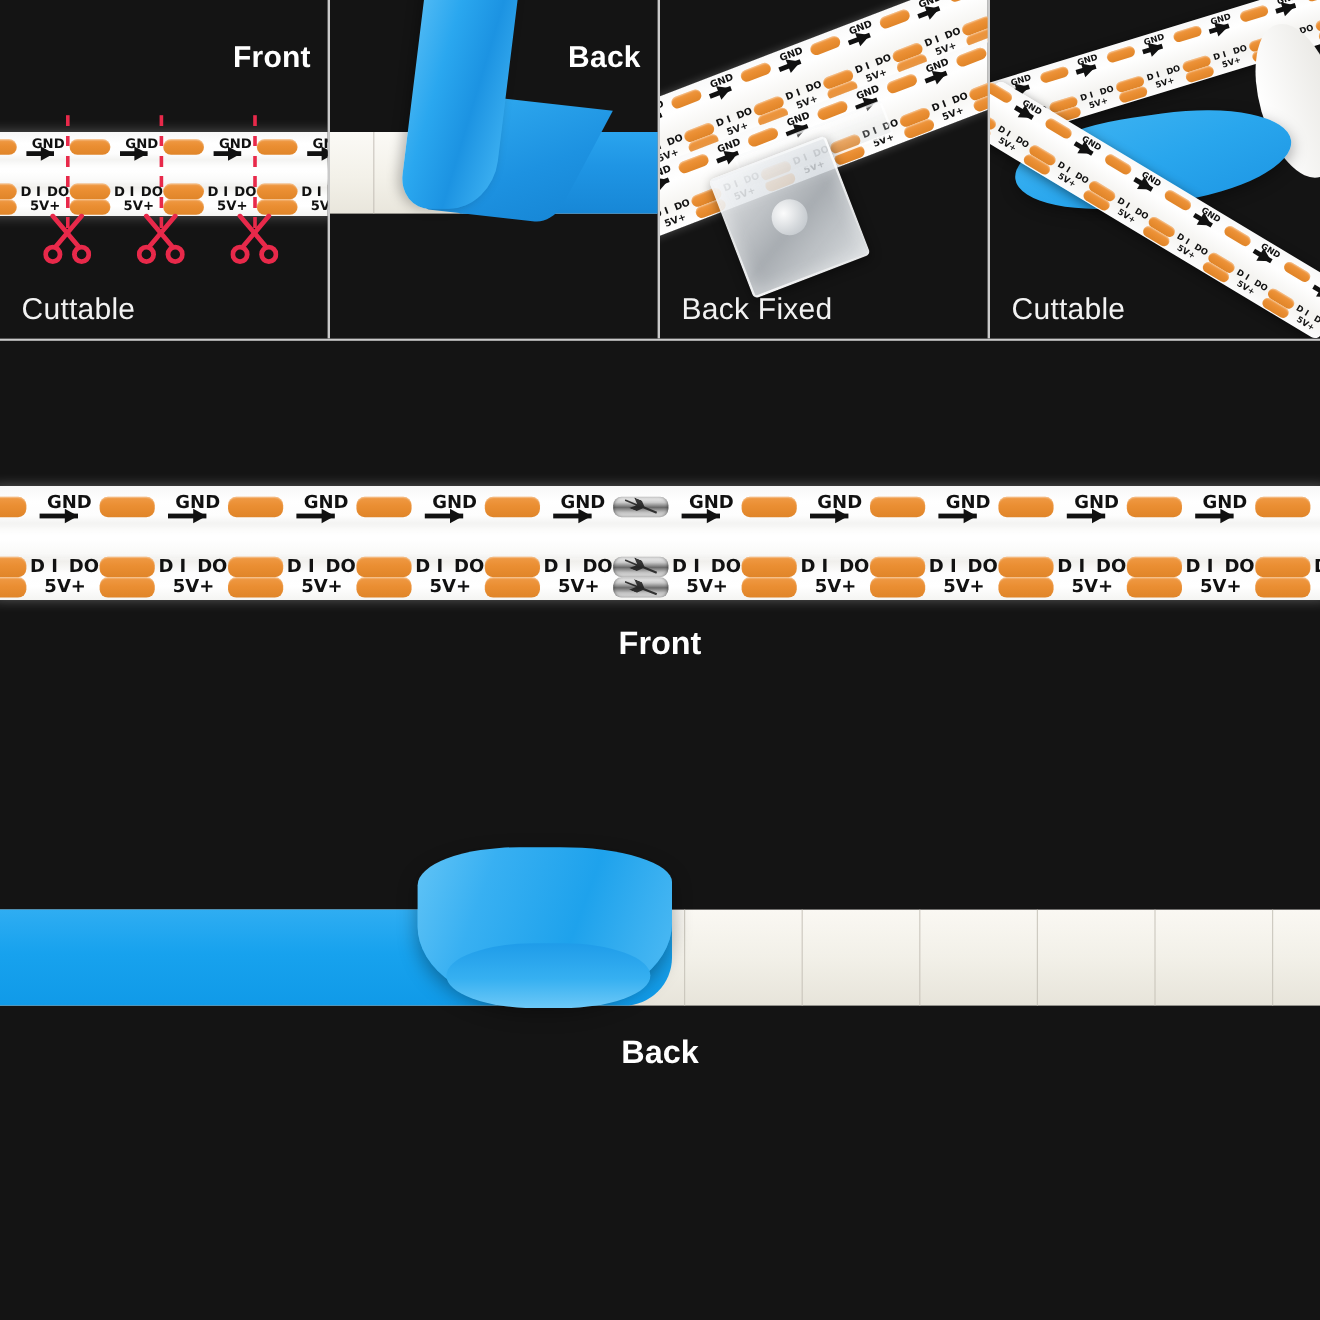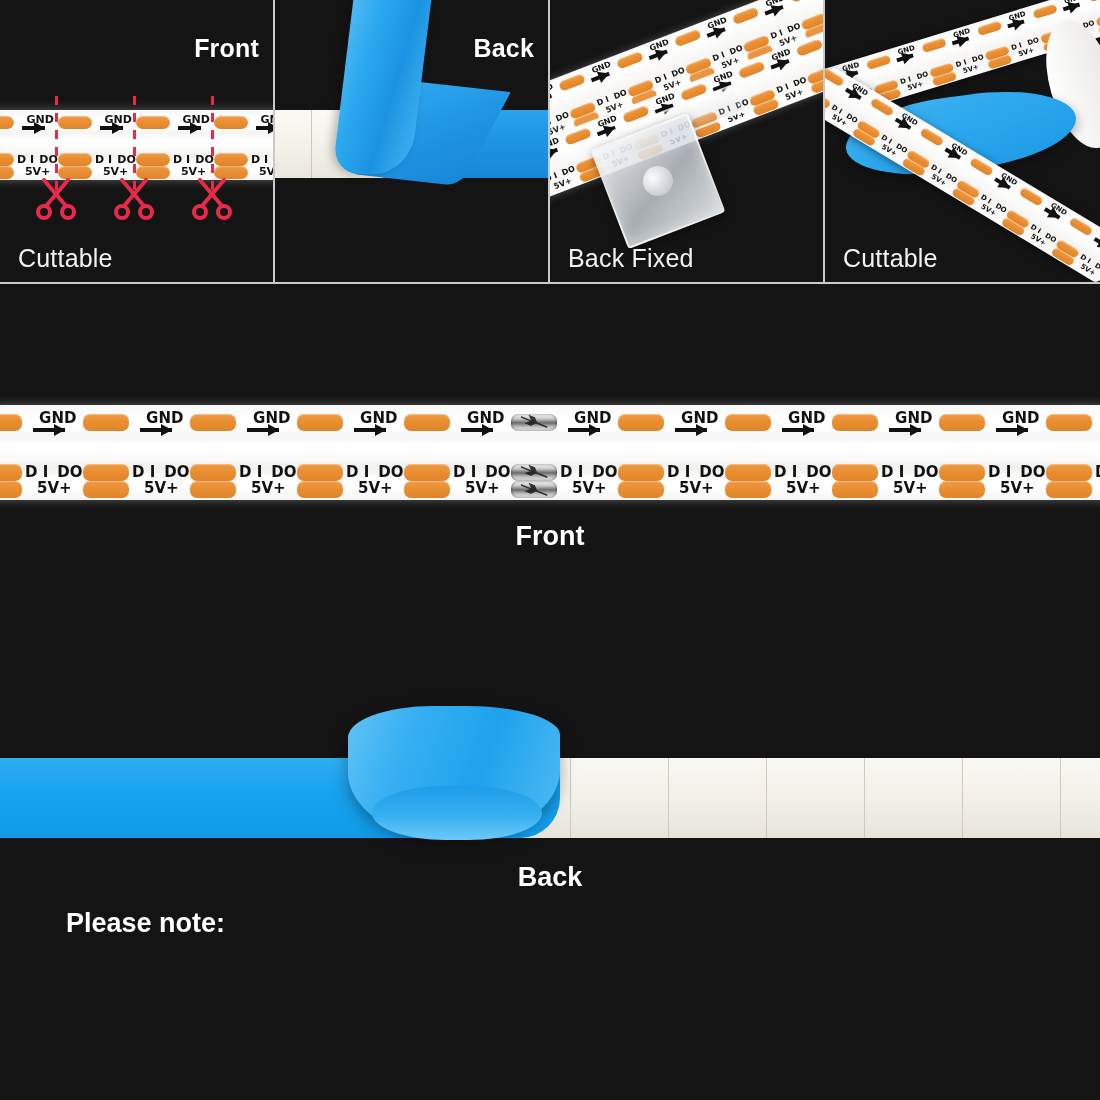--- a/index.html
+++ b/index.html
@@ -752,16 +752,15 @@
         <span class="seg" style="left: 962px;"></span>
         <span class="seg" style="left: 1060px;"></span>
       </div>
     <div class="back-blue"></div>
     <div class="back-peel"></div>
     <div class="back-peel-inner"></div>
   </div>
   <div class="back-caption">Back</div>
 
   <div class="note">
-    <div class="note-title">Please note:</div>
   </div>
 
 </div>
 
 </body></html>

